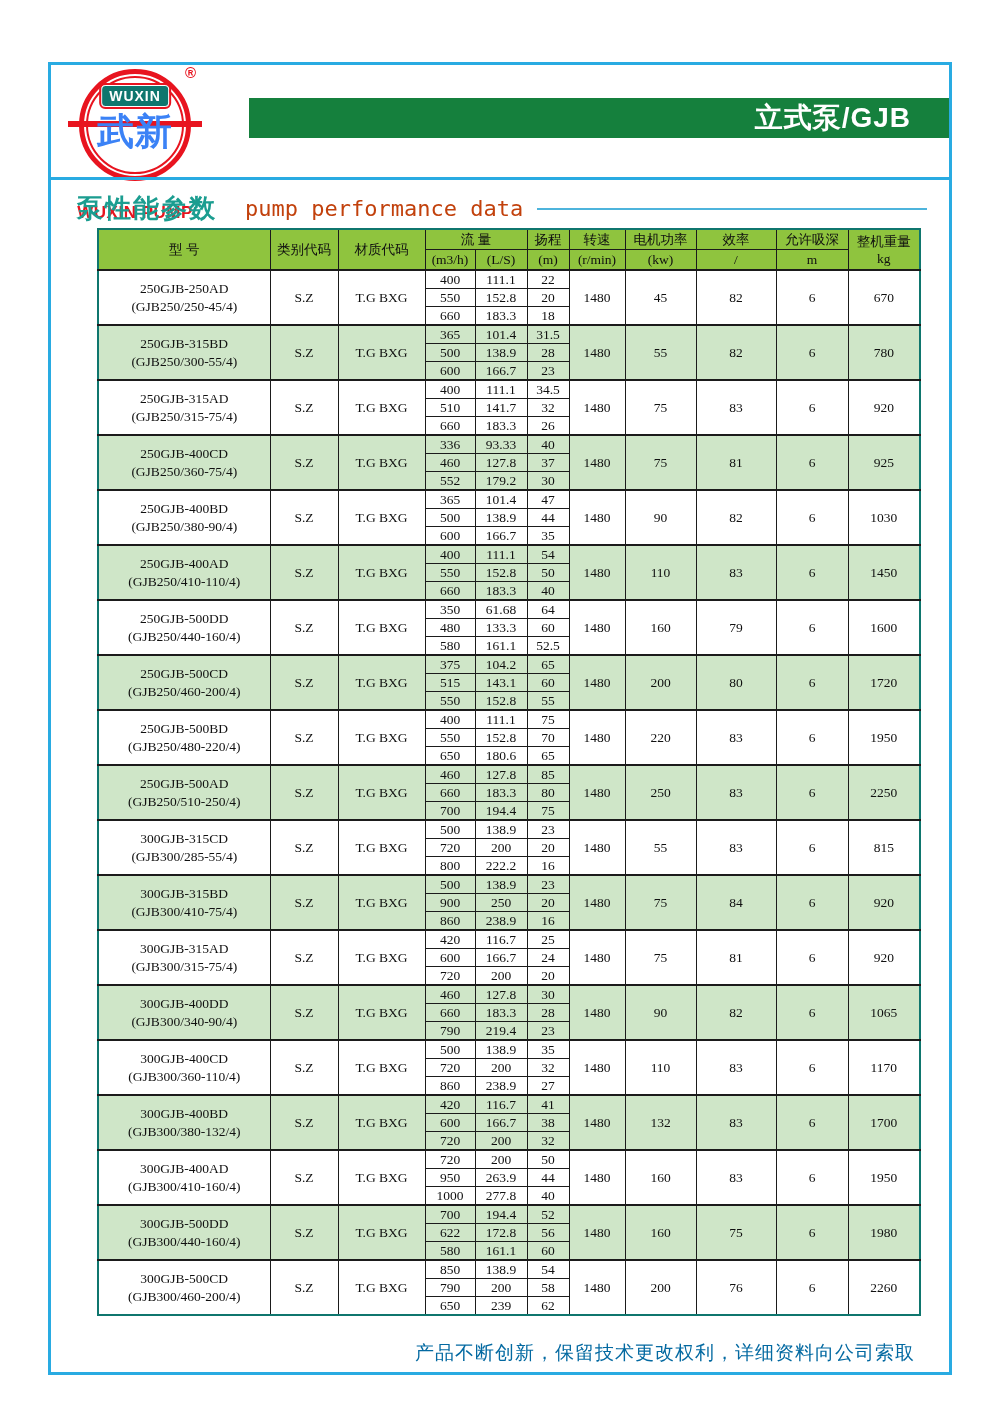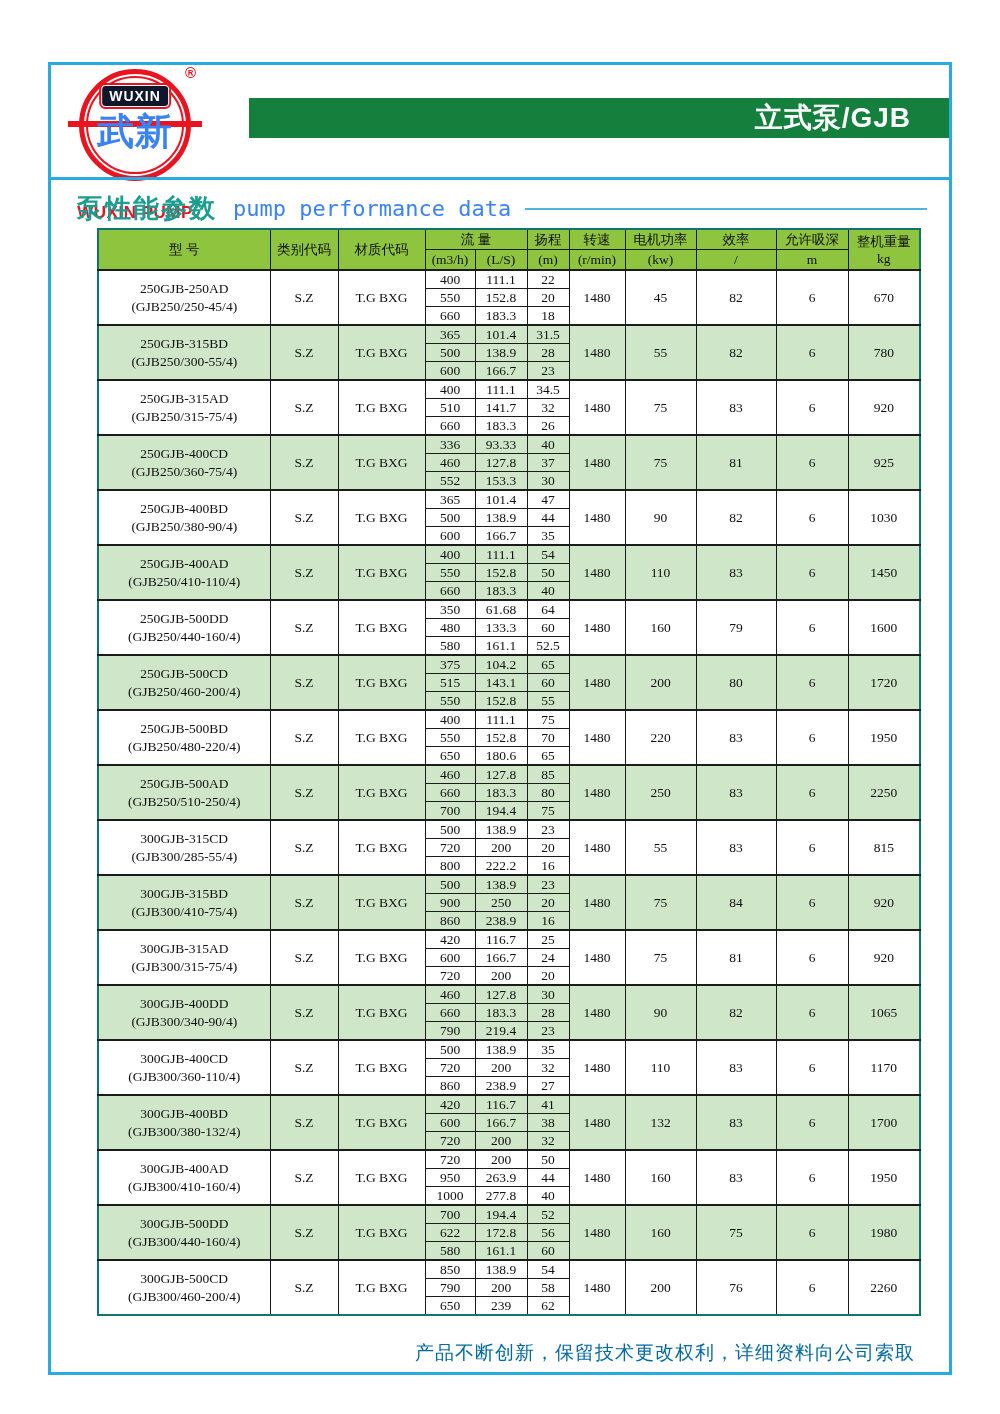--- a/index.html
+++ b/index.html
@@ -11,40 +11,40 @@
     position:absolute;left:48px;top:62px;width:904px;height:1313px;
     border:3px solid #29abe2;box-sizing:border-box;background:#fff;
   }
   
   .logo{position:absolute;left:8px;top:1px;width:152px;text-align:center;}
   .logo-circle{position:relative;width:102px;height:102px;margin:3px auto 0;border:5px solid #e8141f;border-radius:50%;}
   .logo-inner{position:absolute;inset:2px;border:2px solid #e8141f;border-radius:50%;}
   .logo-bar{position:absolute;left:-16px;right:-16px;top:47px;height:6px;background:#e8141f;}
   .logo-box{
     position:absolute;left:50%;top:11px;transform:translateX(-50%);
-    background:#0f172a;color:#fff;font:bold 14px "Liberation Sans",sans-serif;
+    background:#0f766e;color:#fff;font:bold 14px "Liberation Sans",sans-serif;
     letter-spacing:1px;padding:2px 7px;border:1.5px solid #fff;outline:2px solid #e8141f;border-radius:4px;white-space:nowrap;
   }
   .logo-cn{
     position:absolute;left:50%;top:33px;transform:translateX(-50%);
     color:#3b82f6;font:bold 37px "Liberation Serif",serif;white-space:nowrap;letter-spacing:1px;
   }
   .logo-reg{position:absolute;right:-10px;top:-10px;color:#e8141f;font:bold 15px "Liberation Sans",sans-serif;}
   .logo-caption{margin-top:22px;color:#e8141f;font:bold 17px "Liberation Sans",sans-serif;letter-spacing:0.5px;white-space:nowrap;}
   
   .banner{
     position:absolute;top:33px;left:198px;right:0;height:40px;background:#15803d;
     color:#fff;font:bold 28px "Liberation Sans",sans-serif;
     text-align:right;line-height:40px;padding-right:38px;box-sizing:border-box;letter-spacing:1px;
   }
   .divider{position:absolute;top:112px;left:0;right:0;height:3px;background:#29abe2;}
   
   .title-row{position:absolute;top:126px;left:26px;right:22px;display:flex;align-items:center;}
   .title-cn{color:#1b9d90;font:bold 26px "Liberation Sans",sans-serif;letter-spacing:2px;white-space:nowrap;}
-  .title-en{color:#3b82f6;font:22px "DejaVu Sans Mono",monospace;margin-left:16px;white-space:nowrap;}
+  .title-en{color:#c2410c;font:22px "DejaVu Sans Mono",monospace;margin-left:28px;white-space:nowrap;}
   .title-rule{flex:1;height:2px;background:#4db4dc;margin-left:14px;}
   
   table.perf{
     position:absolute;top:163px;left:46px;width:822px;
     border-collapse:collapse;table-layout:fixed;border:2px solid #0f766e;
   }
   .perf th,.perf td{
     border:1px solid #1b1b1b;text-align:center;vertical-align:middle;padding:0;
     font-family:"Liberation Serif",serif;color:#101010;overflow:hidden;
   }
@@ -220,21 +220,21 @@
           <td rowspan="3">6</td>
           <td rowspan="3">925</td>
         </tr>
         <tr class="g1">
           <td>460</td>
           <td>127.8</td>
           <td>37</td>
         </tr>
         <tr class="g1">
           <td>552</td>
-          <td>153.3</td>
+          <td>179.2</td>
           <td>30</td>
         </tr>
         <tr class="g0 grp">
           <td rowspan="3" class="model">
             <div>250GJB-400BD</div>
             <div>(GJB250/380-90/4)</div>
           </td>
           <td rowspan="3">S.Z</td>
           <td rowspan="3">T.G BXG</td>
           <td>365</td>

